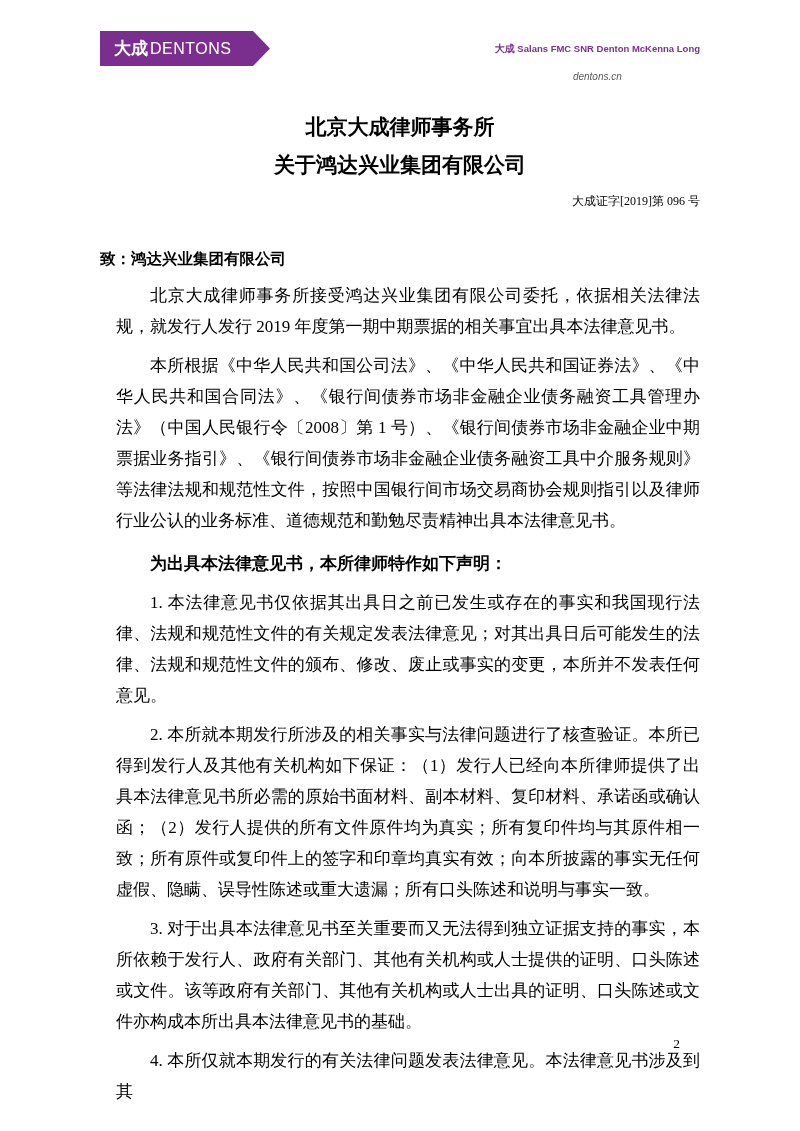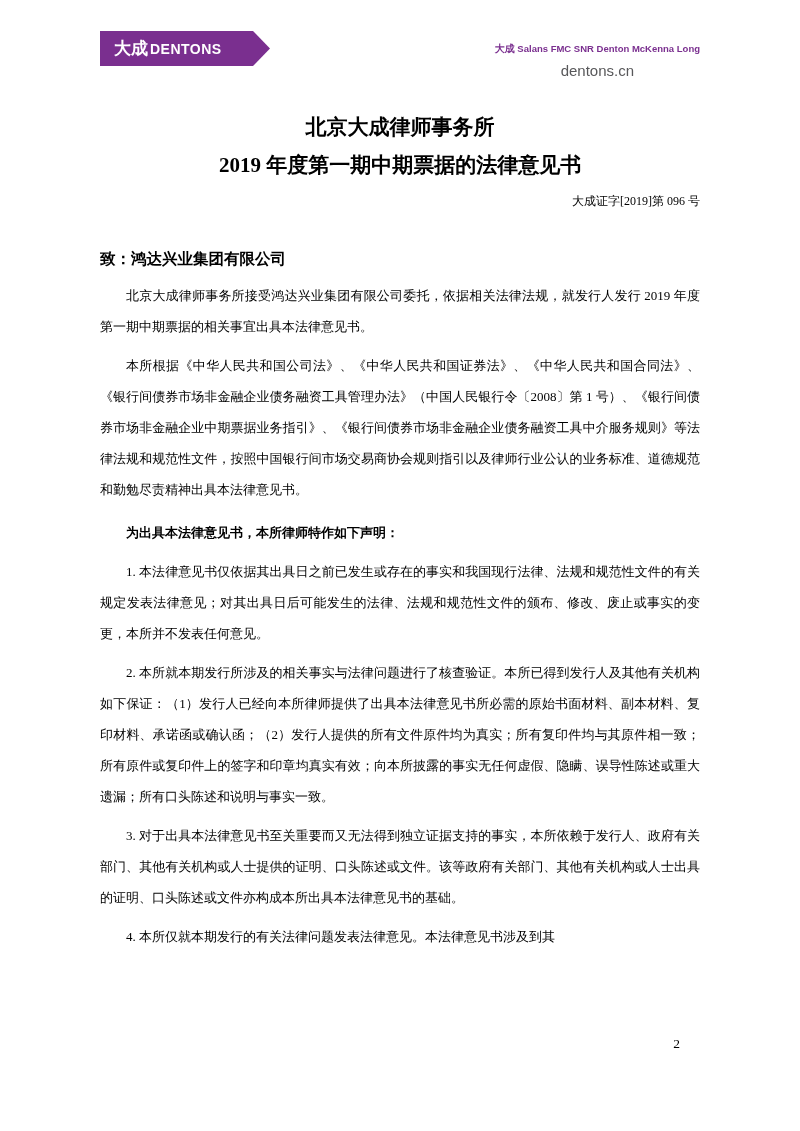--- a/index.html
+++ b/index.html
@@ -30,44 +30,45 @@
     color: #ffffff;
   }
   .logo-cn {
     font-size: 17px;
     font-weight: bold;
     margin-right: 2px;
     line-height: 1;
   }
   .logo-en {
     font-family: "Liberation Sans", sans-serif;
-    font-size: 14px;
-    font-weight: bold;
+    font-size: 16px;
+    font-weight: normal;
     letter-spacing: 0.5px;
     line-height: 1;
   }
 
   .header-right {
     position: absolute;
     right: 100px;
     top: 42px;
     text-align: center;
     font-family: "Liberation Sans", sans-serif;
     line-height: 13px;
   }
   .tagline {
     font-size: 9.5px;
     font-weight: bold;
     color: var(--brand-purple, #7A2F8F);
   }
   .tagline .tagline-cn { font-size: 10px; }
   .website {
-    font-size: 15px;
+    font-size: 10px;
     color: #58585A;
-    margin-top: 9px;
+    margin-top: 15px;
+    font-style: italic;
   }
 
   
   .content {
     position: absolute;
     left: 100px;
     top: 12px;
     width: 600px;
   }
 
@@ -88,25 +89,25 @@
   }
 
   .salutation {
     font-weight: bold;
     font-size: 15.5px;
     line-height: 26px;
     margin-top: 32px;
   }
 
   .para {
-    font-size: 13px;
+    font-size: 17px;
     line-height: 31px;
     text-align: justify;
     text-indent: 2em;
-    margin: 8px 0 0 0;
+    margin: 8px 0 0 16px;
   }
   .para.heading {
     font-weight: bold;
     margin-top: 12px;
   }
 
   .page-number {
     position: absolute;
     right: 120px;
     top: 1036px;
@@ -127,21 +128,21 @@
     <div class="tagline">
       <span class="tagline-cn">大成</span><span> Salans FMC SNR Denton McKenna Long</span>
     </div>
     <div class="website">dentons.cn</div>
   </div>
 
   <div class="content">
 
     <h1 class="title">
       <span class="title-line">北京大成律师事务所</span>
-      <span class="title-line">2019 年度第一期中期票据的法律意见书</span>
+      <span class="title-line">关于鸿达兴业集团有限公司</span>
     </h1>
 
     <div class="doc-number">大成证字[2019]第 096 号</div>
 
     <div class="salutation">致：鸿达兴业集团有限公司</div>
 
     <p class="para">北京大成律师事务所接受鸿达兴业集团有限公司委托，依据相关法律法规，就发行人发行 2019 年度第一期中期票据的相关事宜出具本法律意见书。</p>
     <p class="para">本所根据《中华人民共和国公司法》、《中华人民共和国证券法》、《中华人民共和国合同法》、《银行间债券市场非金融企业债务融资工具管理办法》（中国人民银行令〔2008〕第 1 号）、《银行间债券市场非金融企业中期票据业务指引》、《银行间债券市场非金融企业债务融资工具中介服务规则》等法律法规和规范性文件，按照中国银行间市场交易商协会规则指引以及律师行业公认的业务标准、道德规范和勤勉尽责精神出具本法律意见书。</p>
 
     <p class="para heading">为出具本法律意见书，本所律师特作如下声明：</p>

